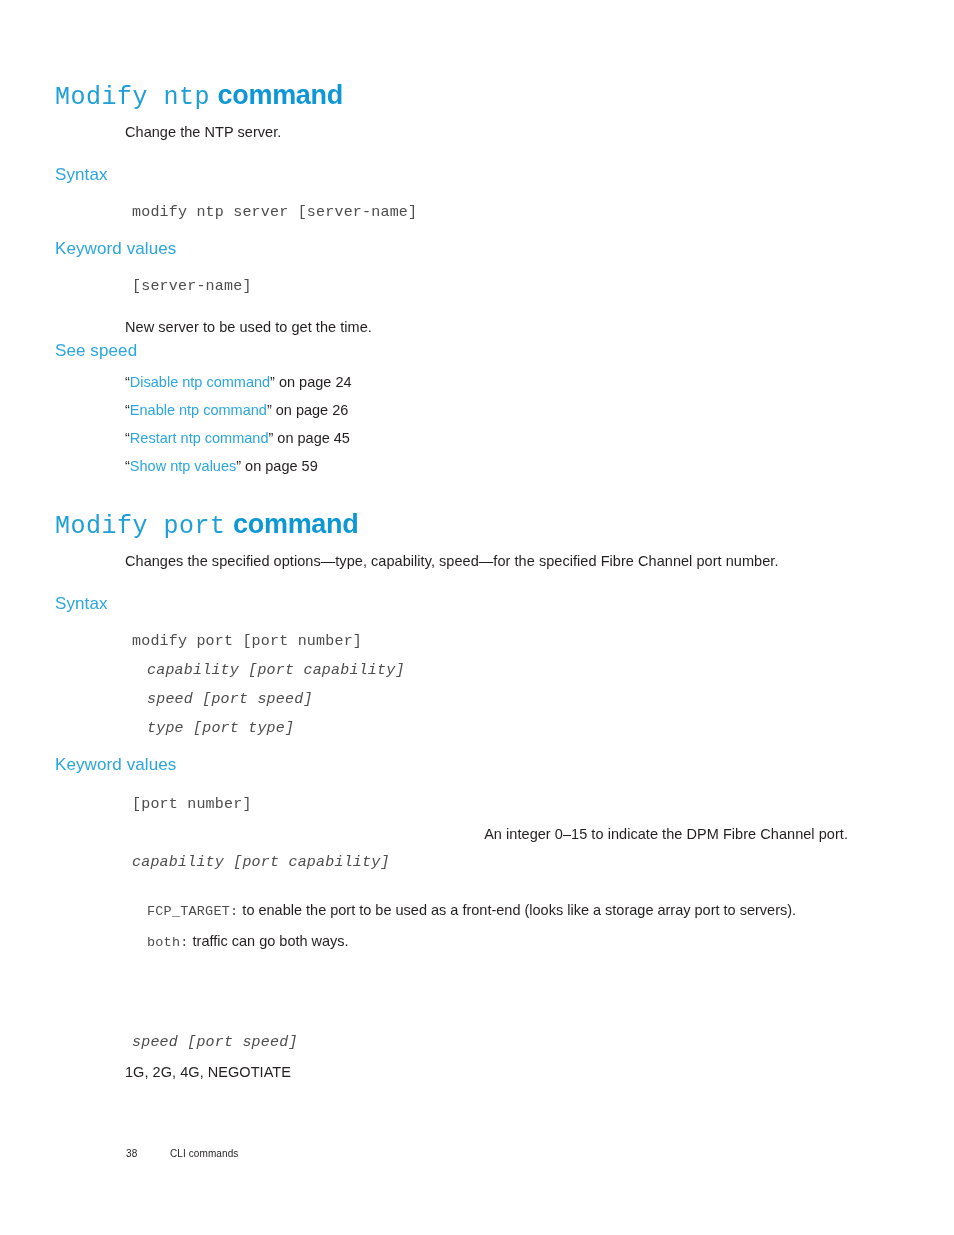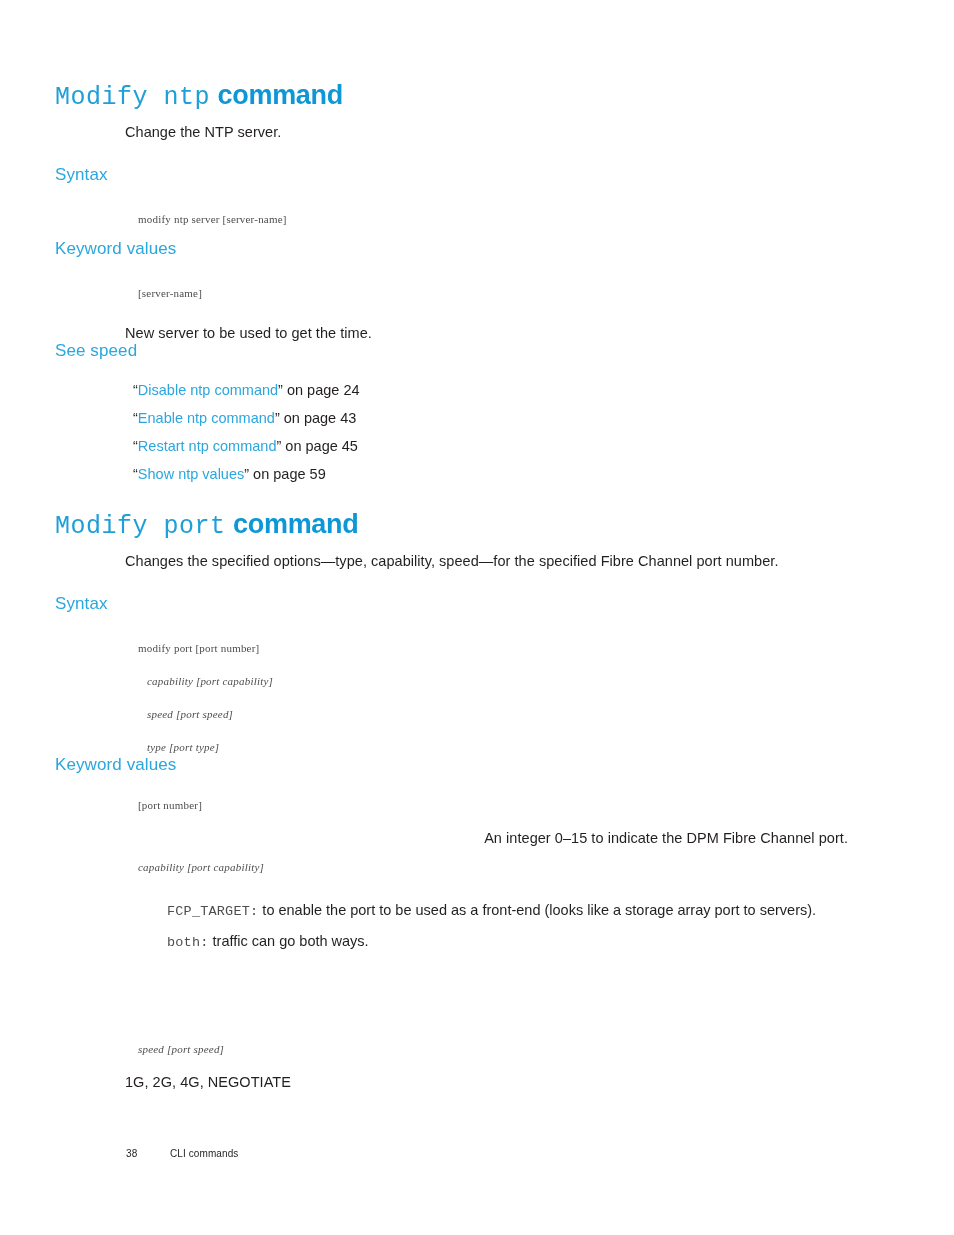--- a/index.html
+++ b/index.html
@@ -79,48 +79,47 @@
 
   .body-text {
     margin: 0;
     font-size: 14.5px;
     line-height: 20px;
     letter-spacing: 0.05px;
     color: #231f20;
   }
 
   .code {
-    margin: 13px;
-    font-family: Liberation Serif, serif;
-    font-size: 11px;
+    margin: 7px;
+    font-family: Liberation Mono, monospace;
+    font-size: 15px;
     line-height: 20px;
     color: #4d4d4d;
     letter-spacing: 0.2px;
     white-space: pre;
   }
   .code.italic {
     font-style: italic;
   }
 
   .kw-def {
     margin: 0;
     font-size: 14.5px;
     line-height: 20px;
     color: #231f20;
   }
   .kw-def .kw {
     font-family: "Liberation Mono", "DejaVu Sans Mono", monospace;
     font-size: 13.5px;
     color: #4d4d4d;
     letter-spacing: 0.2px;
-    margin-left: 20px;
   }
 
   .see-line {
-    margin: 8px;
+    margin: 0;
     font-size: 14.5px;
     line-height: 20px;
     color: #231f20;
   }
   .see-line .link {
     color: #2ba6de;
   }
 
   .footer {
     position: absolute;
@@ -161,21 +160,21 @@
 
     <div class="at indent" style="top:270px;">
       <p class="code">[server-name]</p>
       <p class="body-text" style="margin-top:20px;">New server to be used to get the time.</p>
     </div>
 
     <h2 class="sub-heading at" style="top:340px;">See speed</h2>
 
     <div class="at indent" style="top:372px;">
       <p class="see-line" style="margin-bottom:8px;"><span>“</span><span class="link">Disable ntp command</span><span>”</span><span> on page 24</span></p>
-      <p class="see-line" style="margin-bottom:8px;"><span>“</span><span class="link">Enable ntp command</span><span>”</span><span> on page 43</span></p>
+      <p class="see-line" style="margin-bottom:8px;"><span>“</span><span class="link">Enable ntp command</span><span>”</span><span> on page 26</span></p>
       <p class="see-line" style="margin-bottom:8px;"><span>“</span><span class="link">Restart ntp command</span><span>”</span><span> on page 45</span></p>
       <p class="see-line"><span>“</span><span class="link">Show ntp values</span><span>”</span><span> on page 59</span></p>
     </div>
 
     <h1 class="cmd-heading at" style="top:507px;"><span class="mono">Modify port</span> <span class="bold">command</span></h1>
 
     <div class="at indent" style="top:551px;">
       <p class="body-text">Changes the specified options—type, capability, speed—for the specified Fibre Channel port number.</p>
     </div>
 

